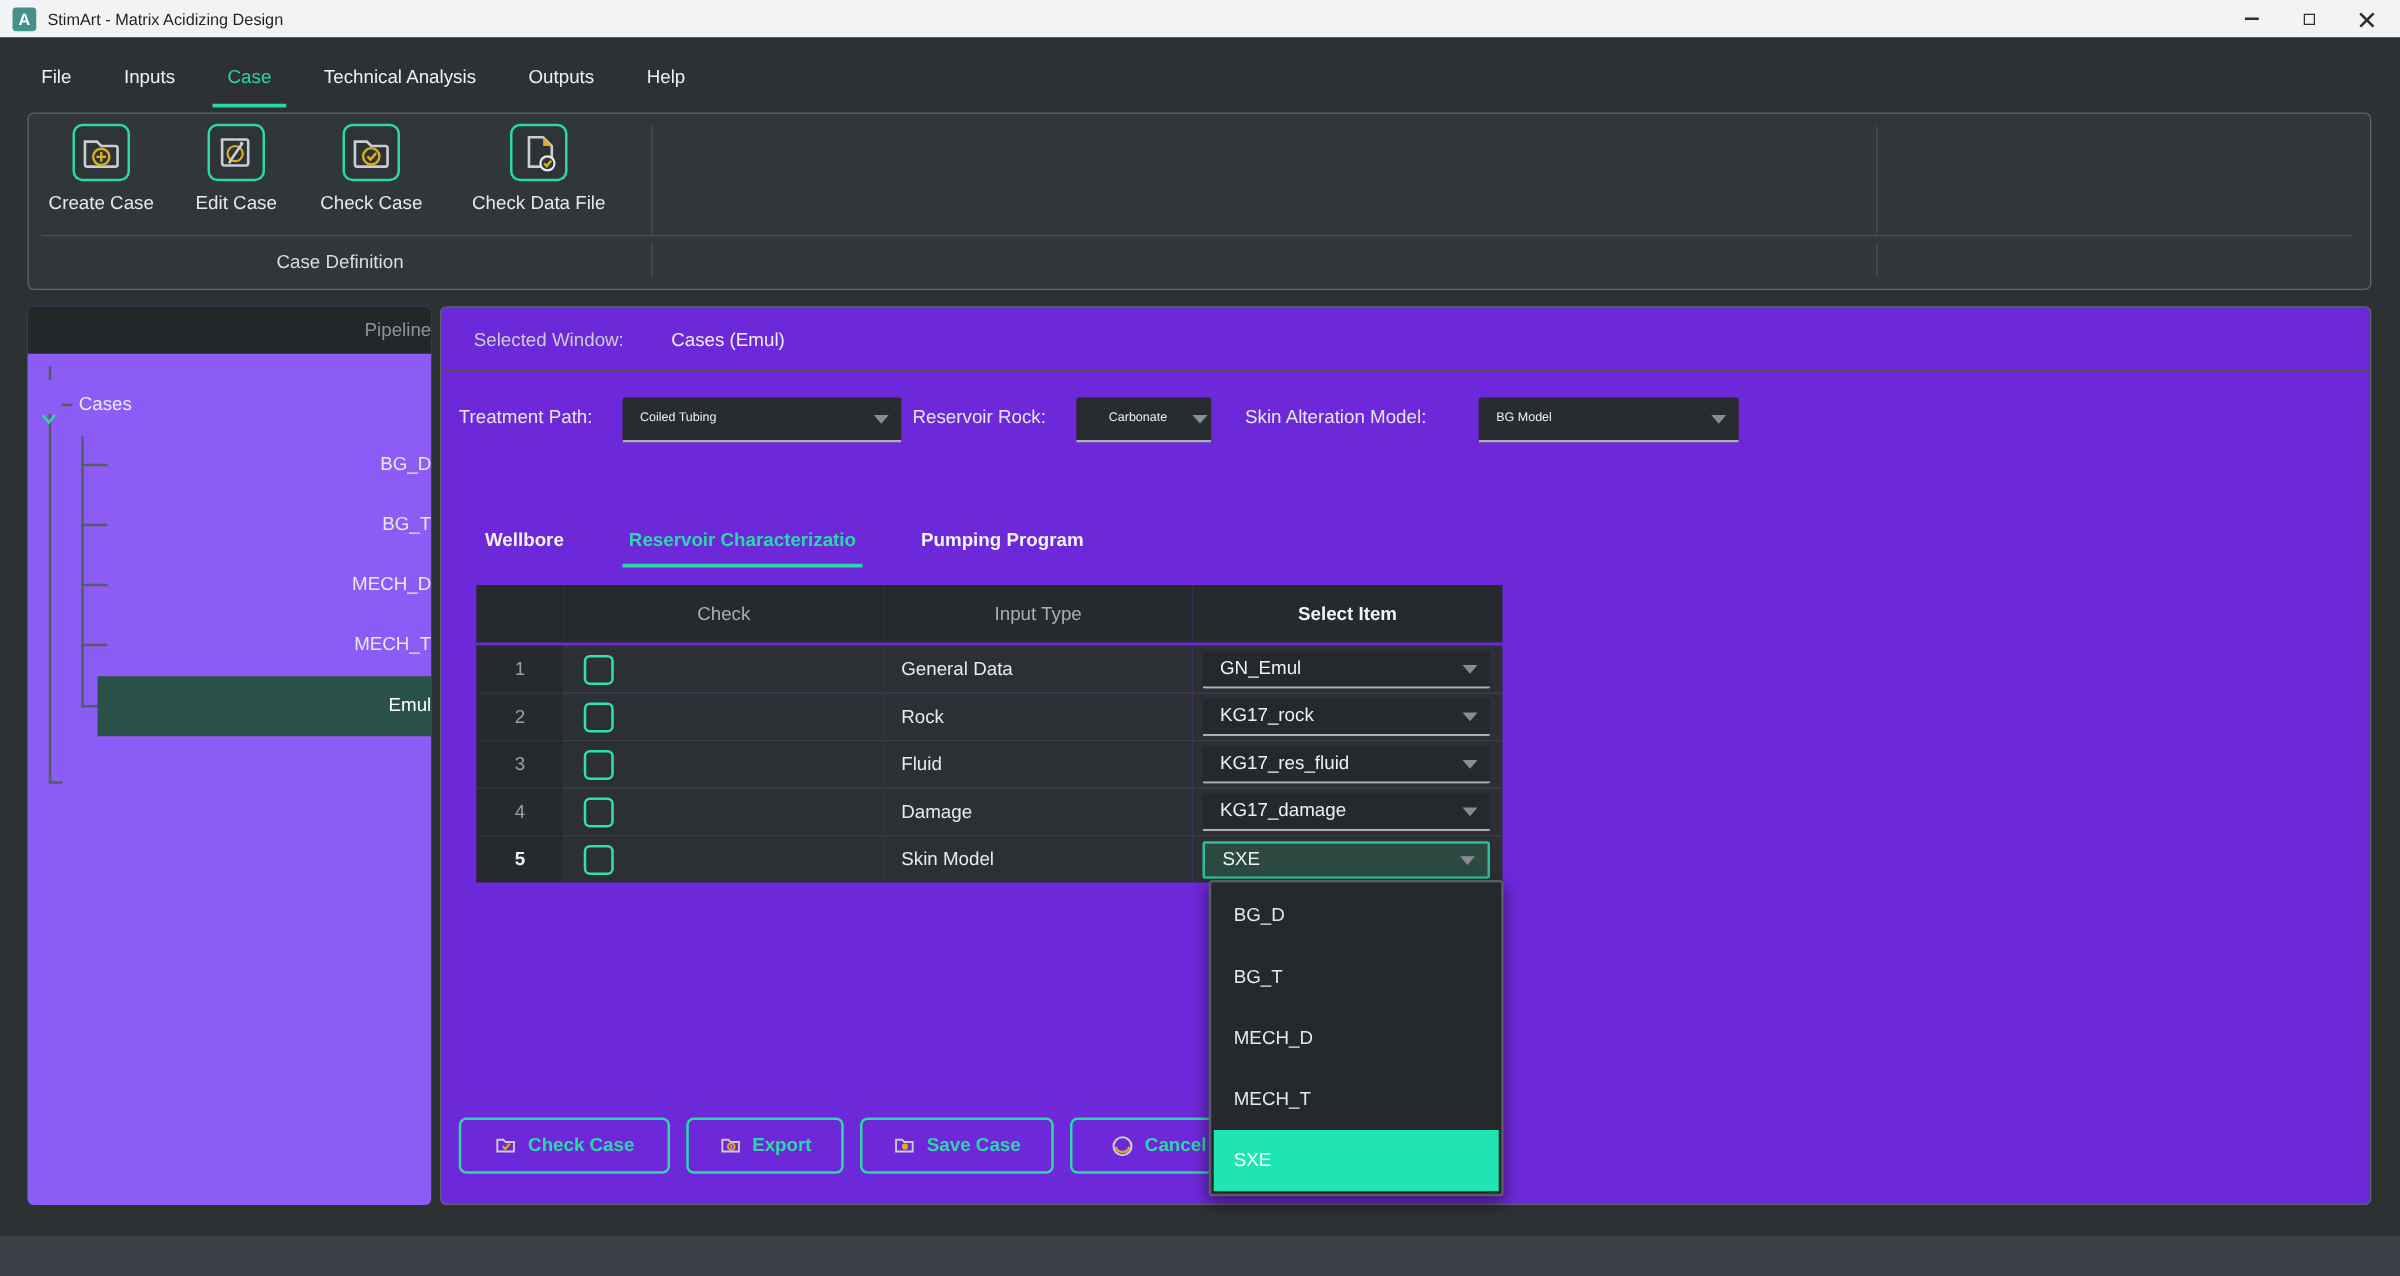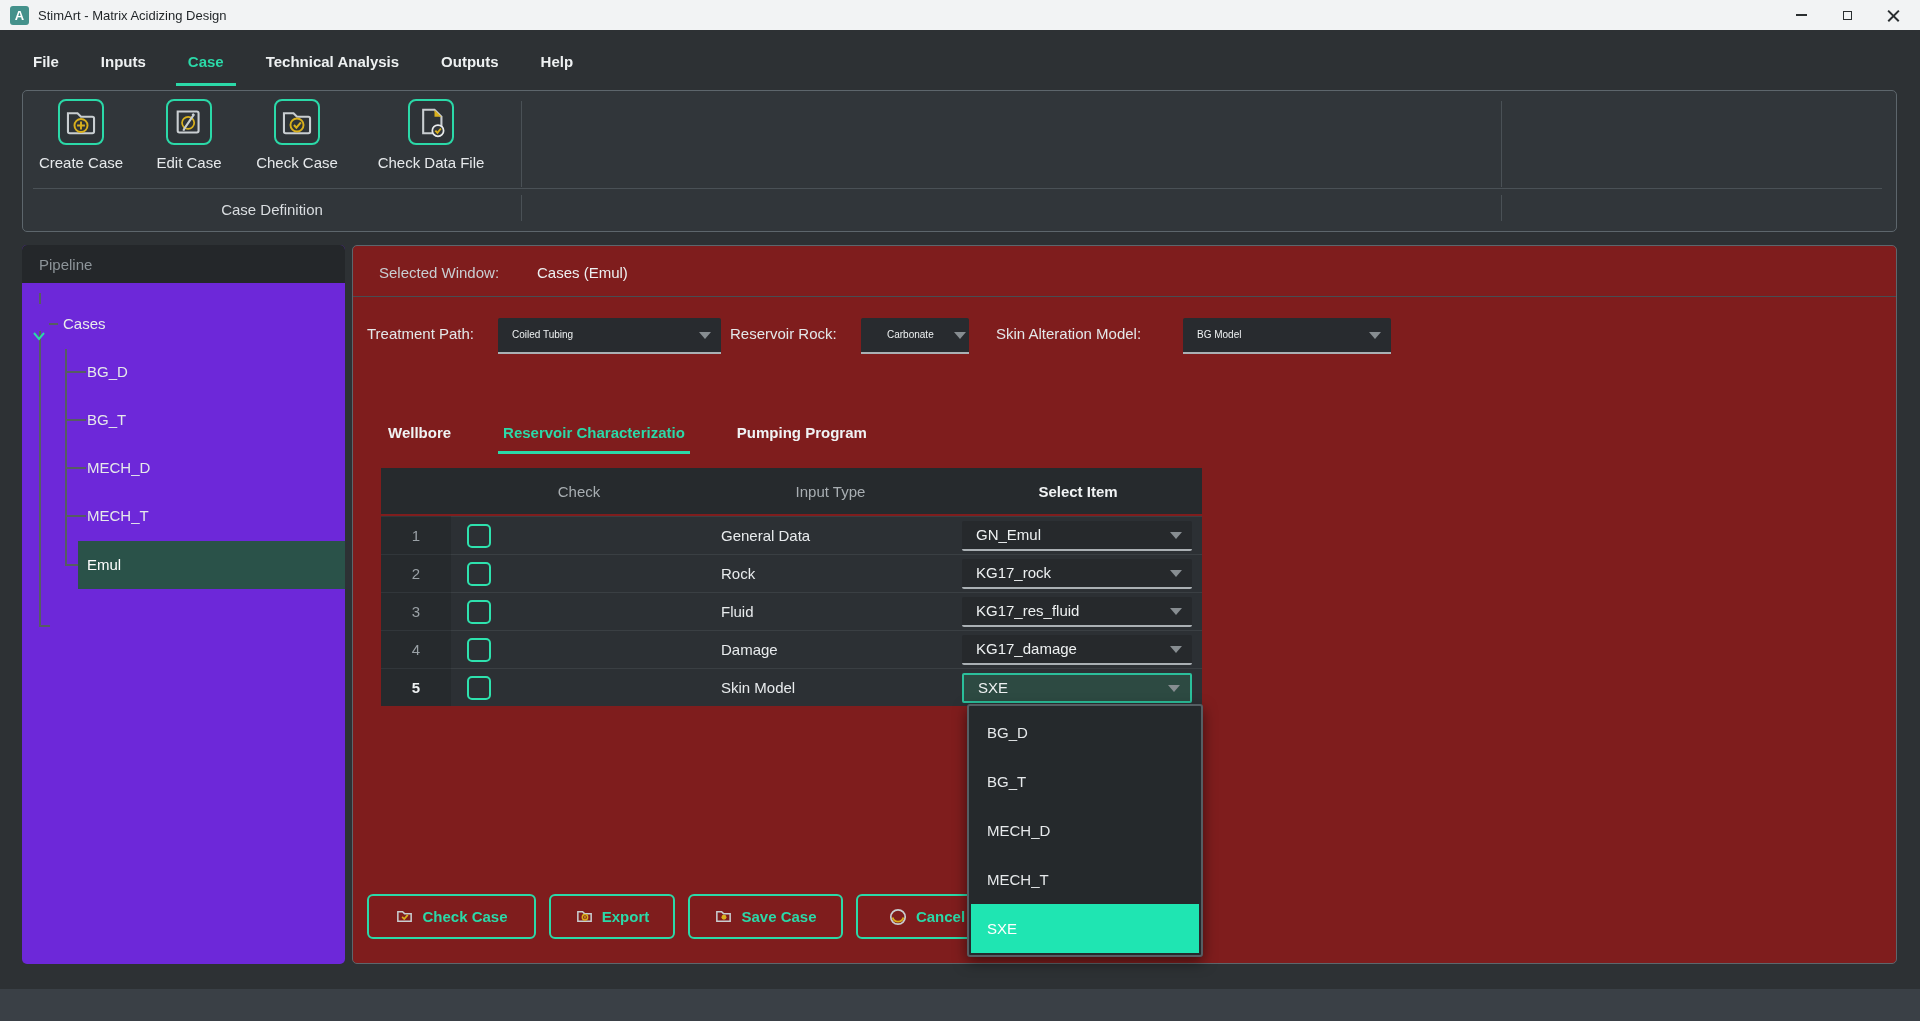--- a/index.html
+++ b/index.html
@@ -18,41 +18,41 @@
   .win-btn { width:46px; height:30px; display:flex; align-items:center; justify-content:center; cursor:default; }
   .glyph-min { width:11px; height:2px; background:#2a2e30; }
   .glyph-restore { width:9px; height:9px; border:1.3px solid #2a2e30; position:relative; background:#f2f3f4; }
   .glyph-restore::before { content:""; position:absolute; left:2px; top:-4px; width:9px; height:9px; border:1.3px solid #2a2e30; border-left-width:1.3px; z-index:-1; }
   .glyph-close { position:relative; width:13px; height:13px; }
   .glyph-close i { position:absolute; left:-1px; top:6px; width:15px; height:1.8px; background:#2a2e30; }
   .glyph-close i:first-child { transform:rotate(45deg); }
   .glyph-close i:last-child  { transform:rotate(-45deg); }
   
   .menubar { position:absolute; left:0; top:30px; width:1920px; height:56px; background:#2d3134; display:flex; align-items:flex-end; padding-left:21px; }
-  .menu-item { padding:0 12px; margin-right:18px; height:42px; line-height:36px; font-size:15px; font-weight:bold; color:#eef1f2; border-bottom:3px solid transparent; cursor:default; }
+  .menu-item { padding:0 12px; margin-right:18px; height:42px; line-height:36px; font-size:15px; font-weight:normal; color:#eef1f2; border-bottom:3px solid transparent; cursor:default; }
   .menu-item.active { color:#2bd9a8; border-bottom-color:#2bd9a8; }
   
   .ribbon { position:absolute; left:22px; top:90px; width:1875px; height:142px; background:#31363a; border:1px solid #5d666c; border-radius:5px; }
   .tool-btn { position:absolute; top:8px; display:flex; flex-direction:column; align-items:center; cursor:default; }
   .tool-icon-box { width:46px; height:46px; border:2px solid #2bd9a8; border-radius:8px; display:flex; align-items:center; justify-content:center; background:#2e3337; }
   .tool-label { margin-top:9px; font-size:15px; color:#e6e9eb; white-space:nowrap; }
   .ribbon-divider { position:absolute; left:10px; right:14px; top:97px; height:1px; background:#4a5156; }
   .vsep { position:absolute; width:1px; background:#4a5156; }
   .ribbon-label { position:absolute; left:0; top:102px; width:498px; text-align:center; font-size:15px; color:#d9dde0; line-height:34px; }
   
-  .sidebar { position:absolute; left:22px; top:245px; width:323px; height:719px; background:#6d28d9; border-radius:5px; }
+  .sidebar { position:absolute; left:22px; top:245px; width:323px; height:719px; background:#8b5cf6; border-radius:5px;text-align:right; }
   .sidebar-header { height:38px; background:#24272a; border-radius:5px 5px 0 0; color:#8d9499; font-size:15px; line-height:40px; padding-left:17px; }
   .tree-line { position:absolute; background:#565d62; }
   .tree-root-row { position:absolute; left:0; top:60px; right:0; height:38px; line-height:38px; cursor:default; }
   .tree-chevron { position:absolute; left:10px; top:12px; }
   .tree-root-label { position:absolute; left:41px; font-size:15px; color:#e9eceb; }
   .tree-item { position:absolute; left:56px; right:0; height:48px; line-height:48px; padding-left:9px; font-size:15px; color:#e6e9ea; cursor:default; }
   .tree-item.selected { background:#2a5249; color:#ffffff; }
   
-  .main { position:absolute; left:352px; top:245px; width:1545px; height:719px; background:#7f1d1d; border:1px solid #5d666c; border-radius:5px; }
+  .main { position:absolute; left:352px; top:245px; width:1545px; height:719px; background:#6d28d9; border:1px solid #5d666c; border-radius:5px; }
   .sel-label { position:absolute; left:26px; top:18px; font-size:15px; color:#c9ced2; }
   .sel-value { position:absolute; left:184px; top:18px; font-size:15px; color:#edf0f1; }
   .main-divider { position:absolute; left:0; right:0; top:50px; height:1px; background:#474d52; }
   .settings-row { position:absolute; left:0; right:0; top:70px; height:40px; }
   .s-label { position:absolute; top:9px; font-size:15px; color:#e3e7e9; white-space:nowrap; }
   .combo { position:absolute; top:2px; height:36px; background:#282b2f; border-bottom:2px solid #aab0b4; border-radius:2px 2px 0 0; cursor:default; }
   .combo .combo-text { position:absolute; left:14px; top:0; line-height:34px; font-size:10px; color:#eef1f2; white-space:nowrap; }
   .arrow-down { position:absolute; right:10px; top:50%; margin-top:-3px; width:0; height:0; border-left:6px solid transparent; border-right:6px solid transparent; border-top:7px solid #878d91; }
   
   .tabs-row { position:absolute; left:30px; top:170px; height:38px; display:flex; gap:42px; }

